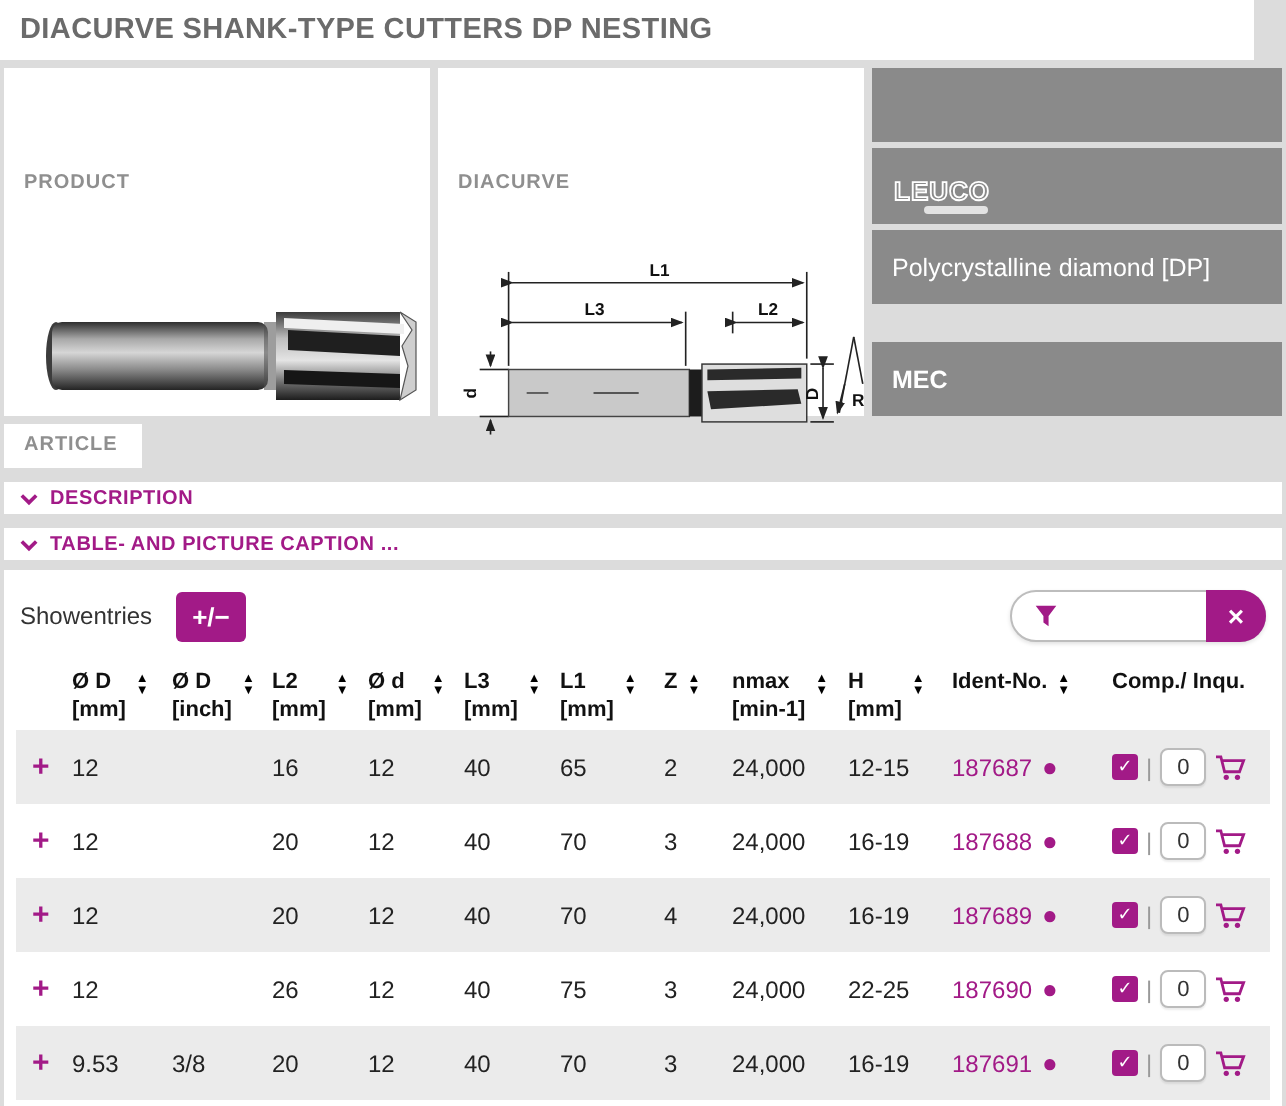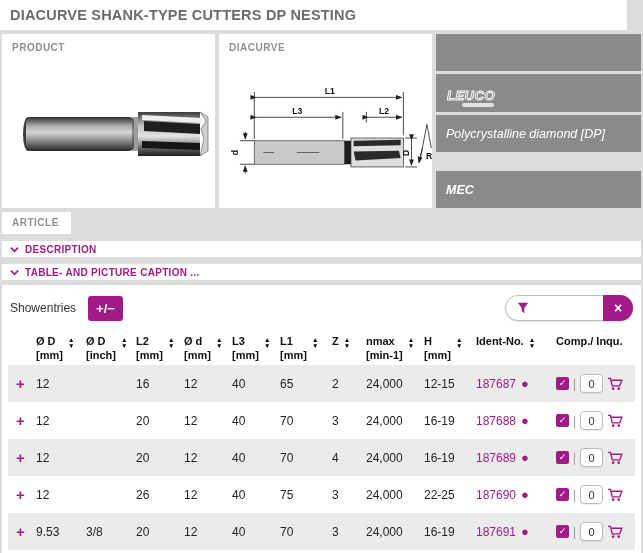--- a/index.html
+++ b/index.html
@@ -7,24 +7,24 @@
   }
   *{box-sizing:border-box; margin:0; padding:0;}
   html,body{width:643px; height:553px; overflow:hidden;}
   body{background:var(--page-bg); font-family:"Liberation Sans", sans-serif;}
 
   .title-bar{background:#fff; height:30px; margin:0 16px 4px 0; display:flex; align-items:center; padding-left:10px;}
   .title-bar h1{font-size:14.5px; font-weight:bold; color:#6b6b6b; letter-spacing:.2px;}
 
   .panels{display:flex; gap:4px; margin:0 2px; height:174px;}
   .panel{background:#fff; width:213px; position:relative; padding:8px 0 0 10px;}
-  .panel-label{font-size:10px; font-weight:bold; color:#8f8f8f; letter-spacing:.5px;}
+  .panel-label{font-size:10px; font-weight:bold; color:#8f8f8f; letter-spacing:.5px;margin-top:44px;}
   .panel svg{display:block; margin:2px auto 0 auto;}
 
-  .side-stack{flex:1; display:flex; flex-direction:column; gap:3px;font-style:italic;}
+  .side-stack{flex:1; display:flex; flex-direction:column; gap:3px;}
   .side-box{background:var(--panel-gray); flex:1; color:#fff; padding:12px 0 0 10px; font-size:12.5px;}
   .side-box.brand svg{display:block;}
   .side-box.mec{font-weight:600;margin-top:16px;}
 
   .article-tab{display:inline-block; background:#fff; margin:4px 0 0 2px; padding:5px 12px 6px 10px;
     font-size:10px; font-weight:bold; color:#8f8f8f; letter-spacing:.5px;}
 
   .section-bar{background:#fff; margin:7px 2px 0 2px; height:16px; display:flex; align-items:center; gap:6px; padding-left:8px;}
   .section-bar .chev{width:9px; height:9px; flex:0 0 auto;}
   .section-bar span{font-size:10px; font-weight:bold; color:var(--accent); letter-spacing:.3px;}

